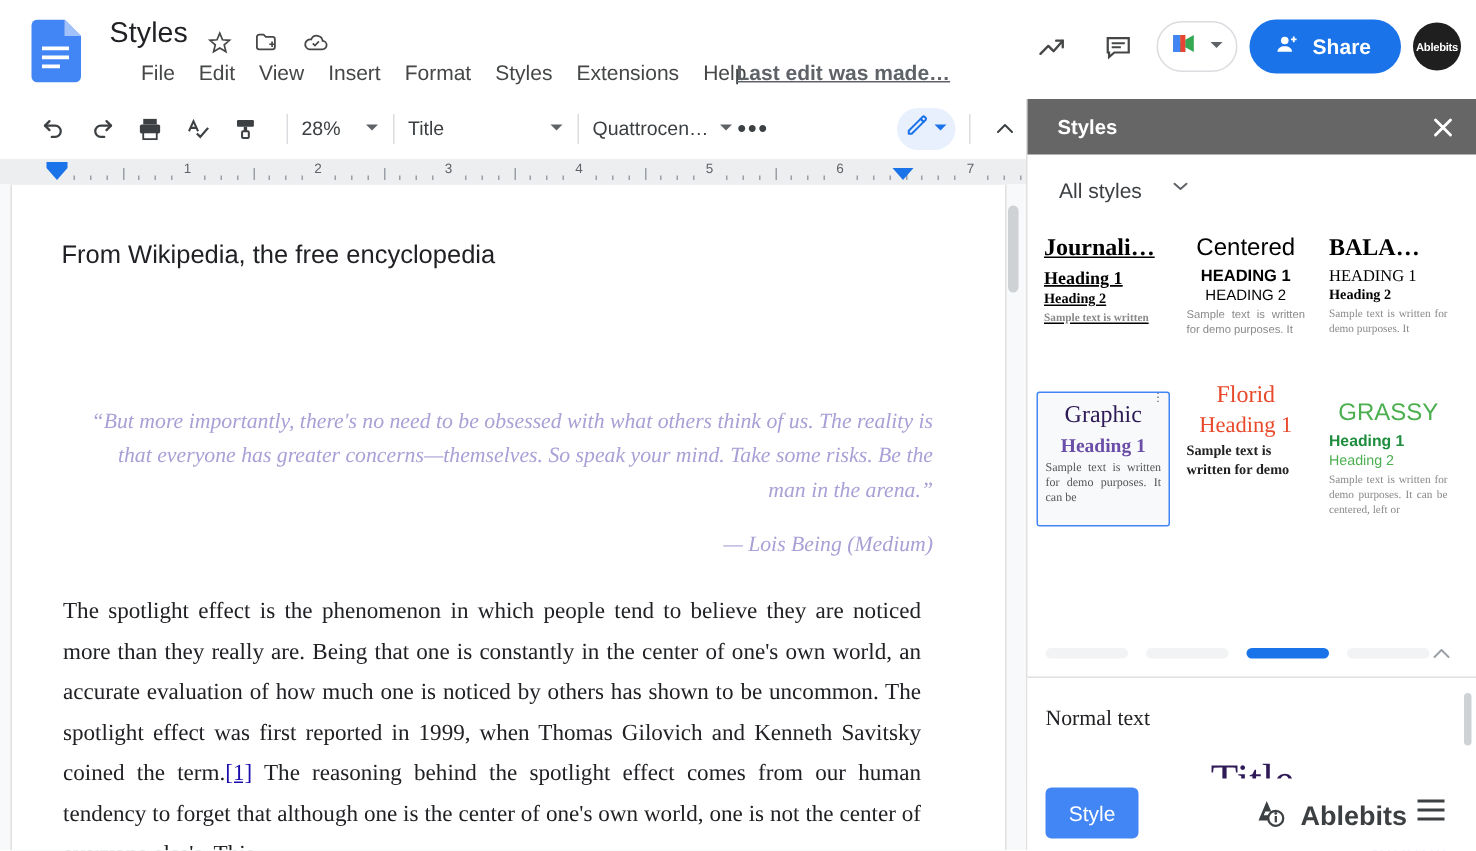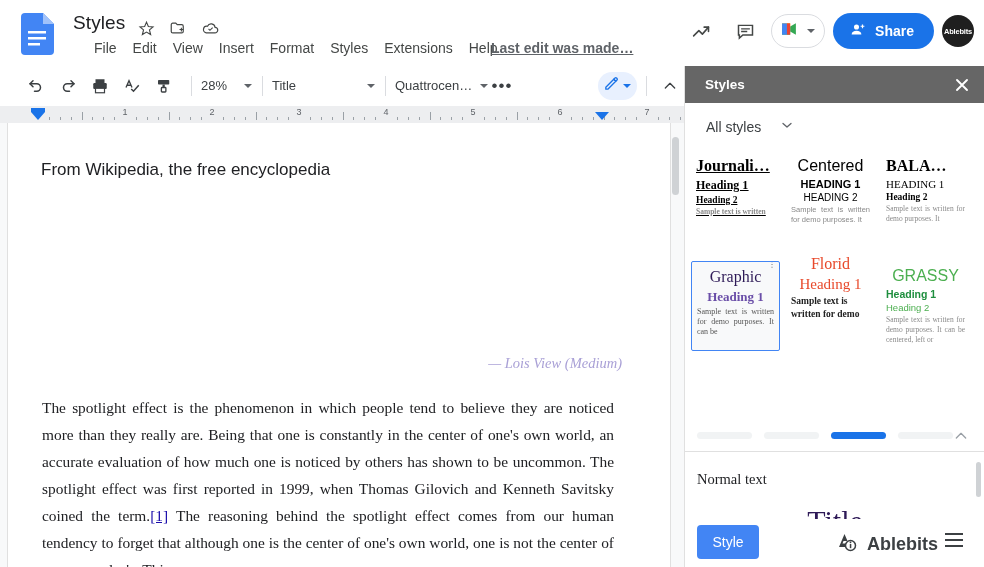--- a/index.html
+++ b/index.html
@@ -395,21 +395,22 @@
         <div class="rnum" style="left: 647px;">7</div>
         <div class="ind" style="left: 31px; top: 6px;"></div>
         <div class="ind-bar" style="left: 31px; top: 2px;"></div>
         <div class="ind" style="left: 595px; top: 6px;"></div>
       </div>
   </div>
 
   <div class="doc-wrap">
     <div class="page">
       <div class="wiki-line">From Wikipedia, the free encyclopedia</div>
-      <div class="quote-attr">— Lois View (Medium)</div>
+      <div class="quote">“But more importantly, there's no need to be obsessed with what others think of us. The reality is that everyone has greater concerns—themselves. So speak your mind. Take some risks. Be the man in the arena.”</div>
+      <div class="quote-attr">— Lois Being (Medium)</div>
       <div class="body-par"><span>The spotlight effect is the phenomenon in which people tend to believe they are noticed more than they really are. Being that one is constantly in the center of one's own world, an accurate evaluation of how much one is noticed by others has shown to be uncommon. The spotlight effect was first reported in 1999, when Thomas Gilovich and Kenneth Savitsky coined the term.</span><a href="#">[1]</a><span> The reasoning behind the spotlight effect comes from our human tendency to forget that although one is the center of one's own world, one is not the center of everyone else's. This</span></div>
     </div>
     <div class="vscroll"></div>
 
   </div>
 
   <div class="panel">
     <div class="panel-head">
       <div class="panel-title">Styles</div>
       <div class="panel-close">

